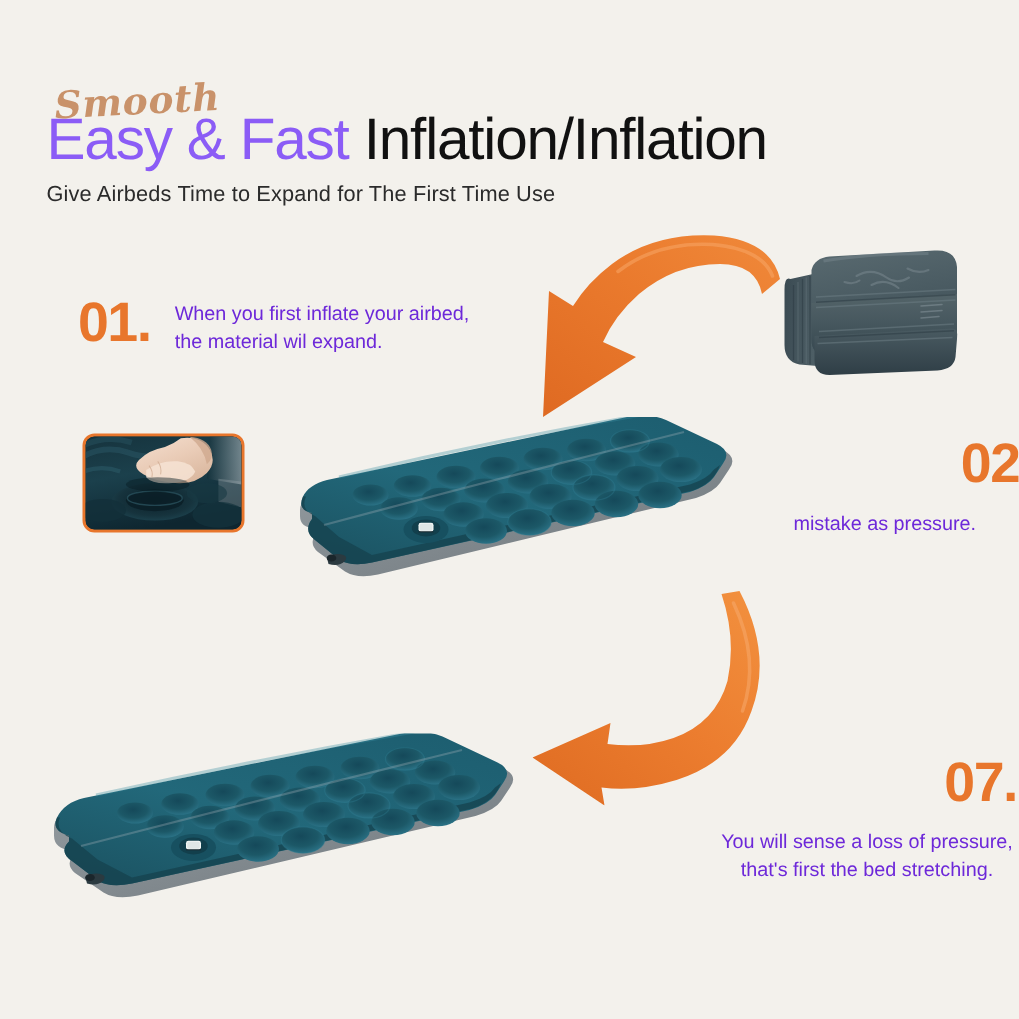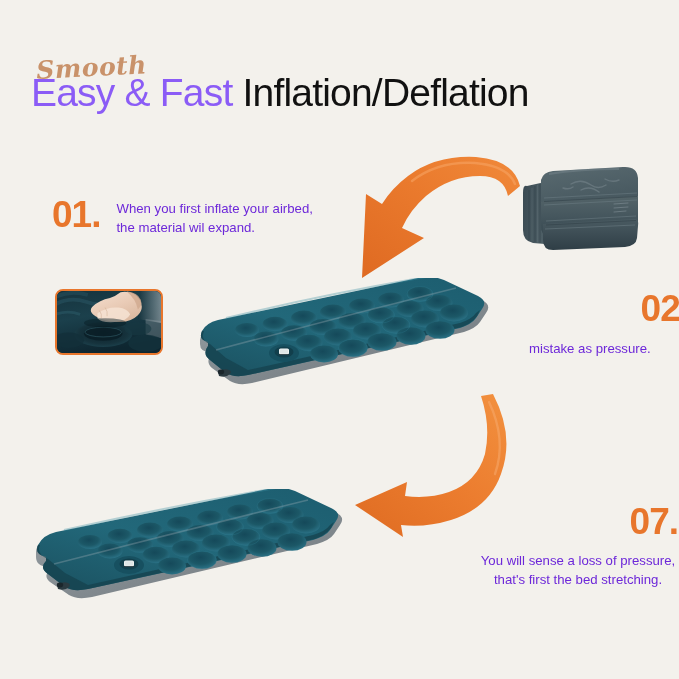--- a/index.html
+++ b/index.html
@@ -177,22 +177,23 @@
   .arrow1 svg, .arrow2 svg { display: block; width: 100%; height: 100%; }
 </style>
 </head>
 <body>
 
 <div class="stage">
 
   <div class="header">
     <div class="script-word">Smooth</div>
     <div class="title-line">
-      <span class="title-bold">Easy &amp; Fast</span><span class="title-light"> Inflation/Deflation</span>
+      <span class="title-bold">Easy &amp; Fast</span><span class="title-light"> Inflation/Inflation</span>
     </div>
+    <div class="subtitle">Give Airbeds Time to Expand for The First Time Use</div>
   </div>
 
   <div class="step1">
     <div class="step-num">01.</div>
     <div class="step-body">
       <div>When you first inflate your airbed,</div>
       <div>the material wil expand.</div>
     </div>
   </div>
 

